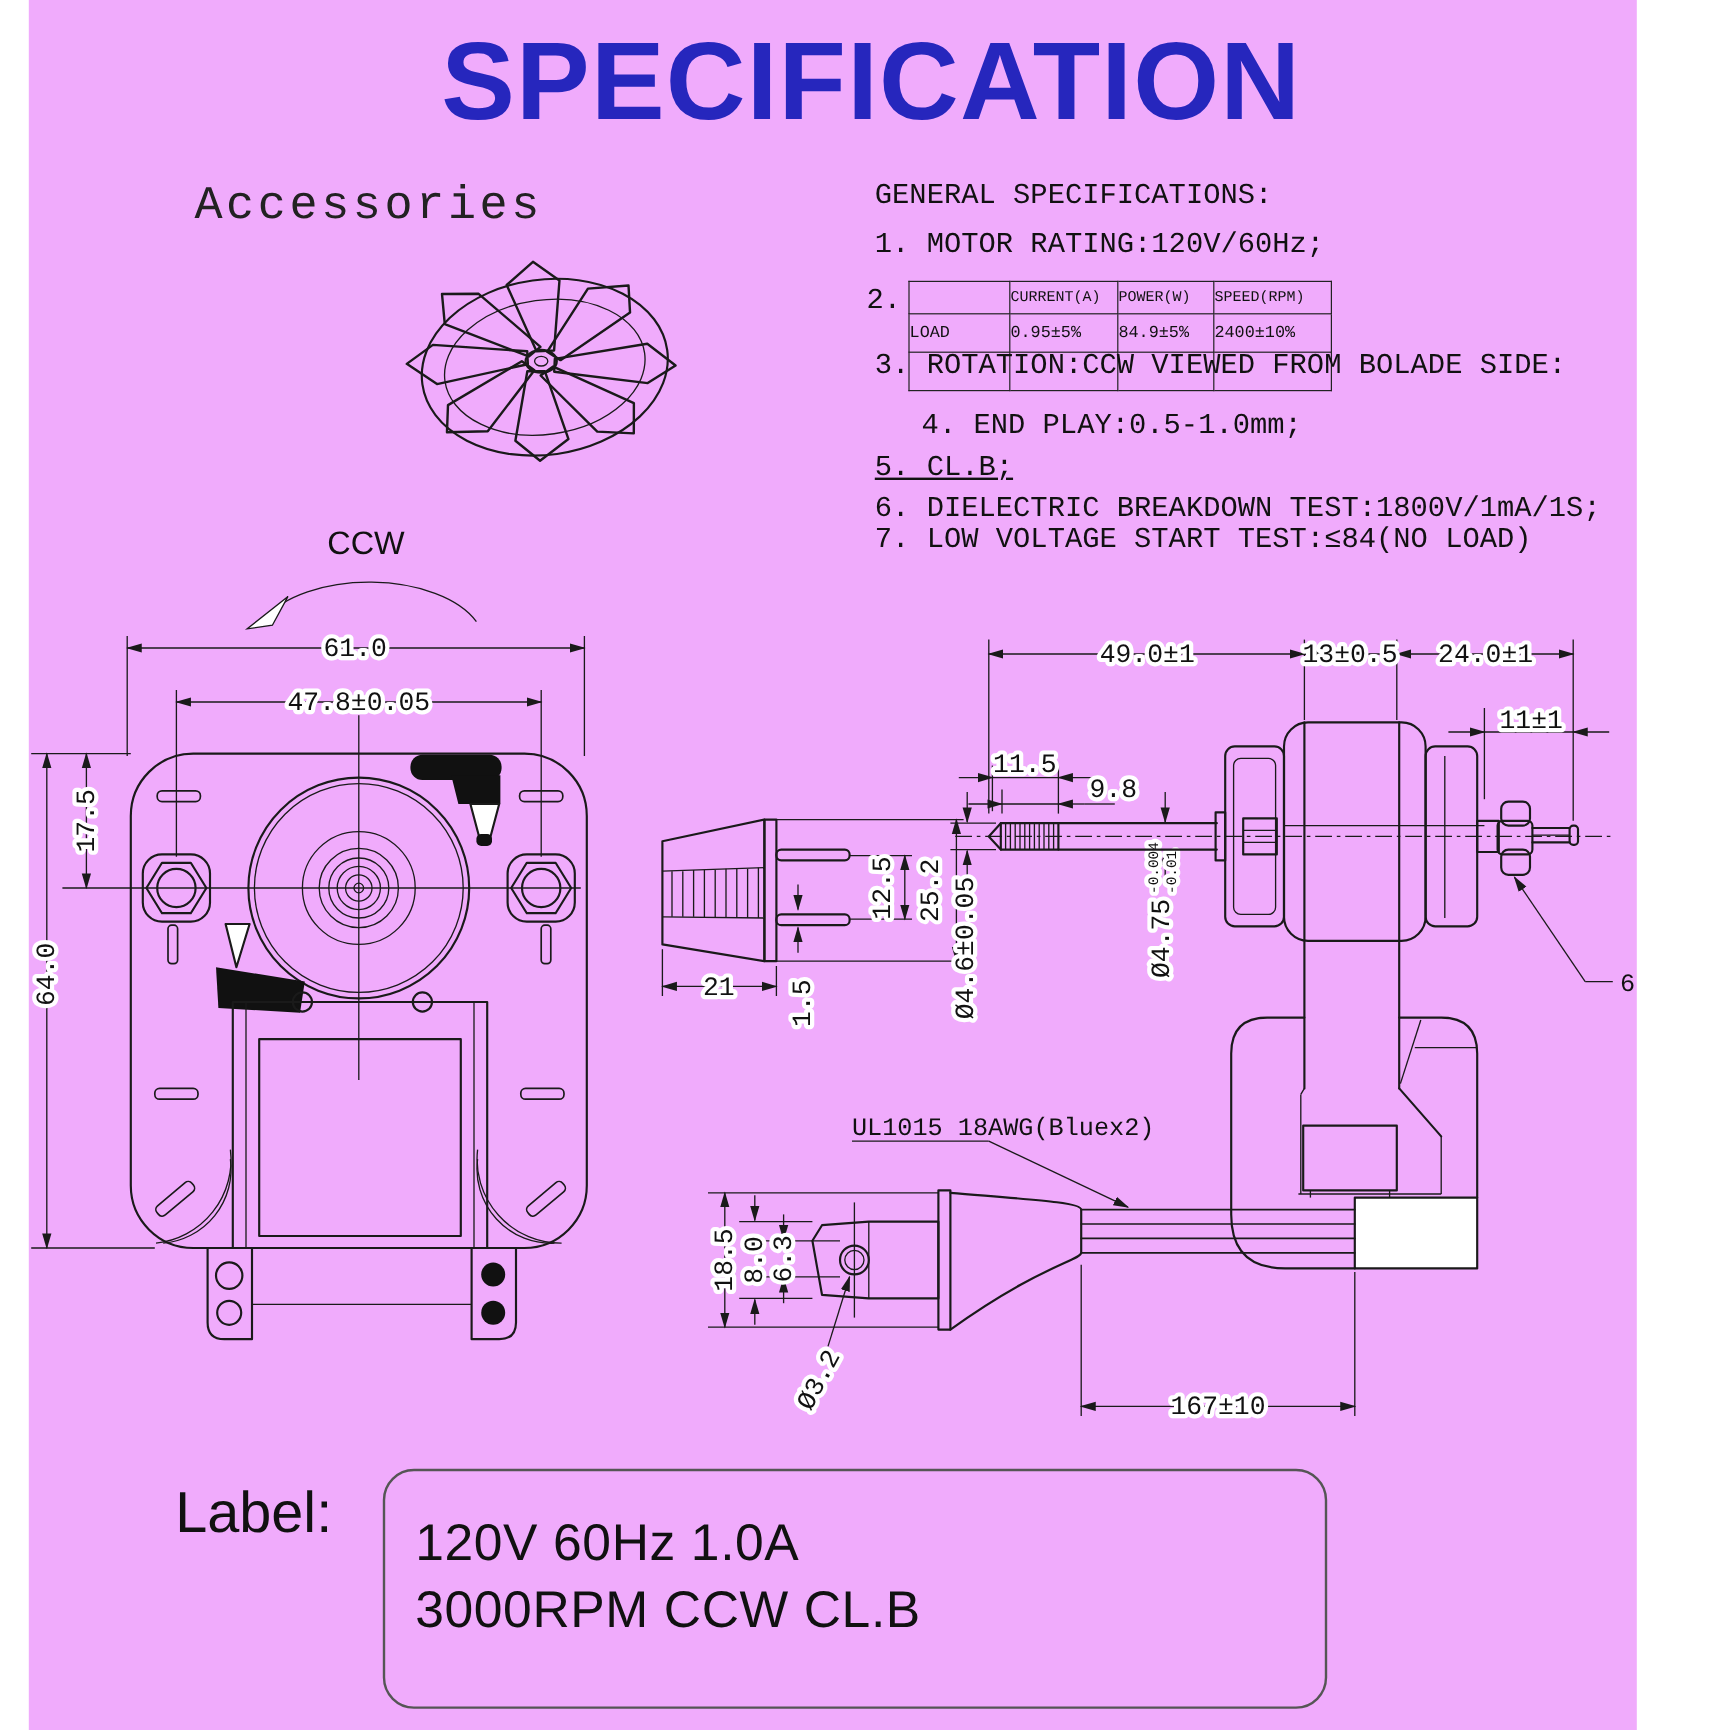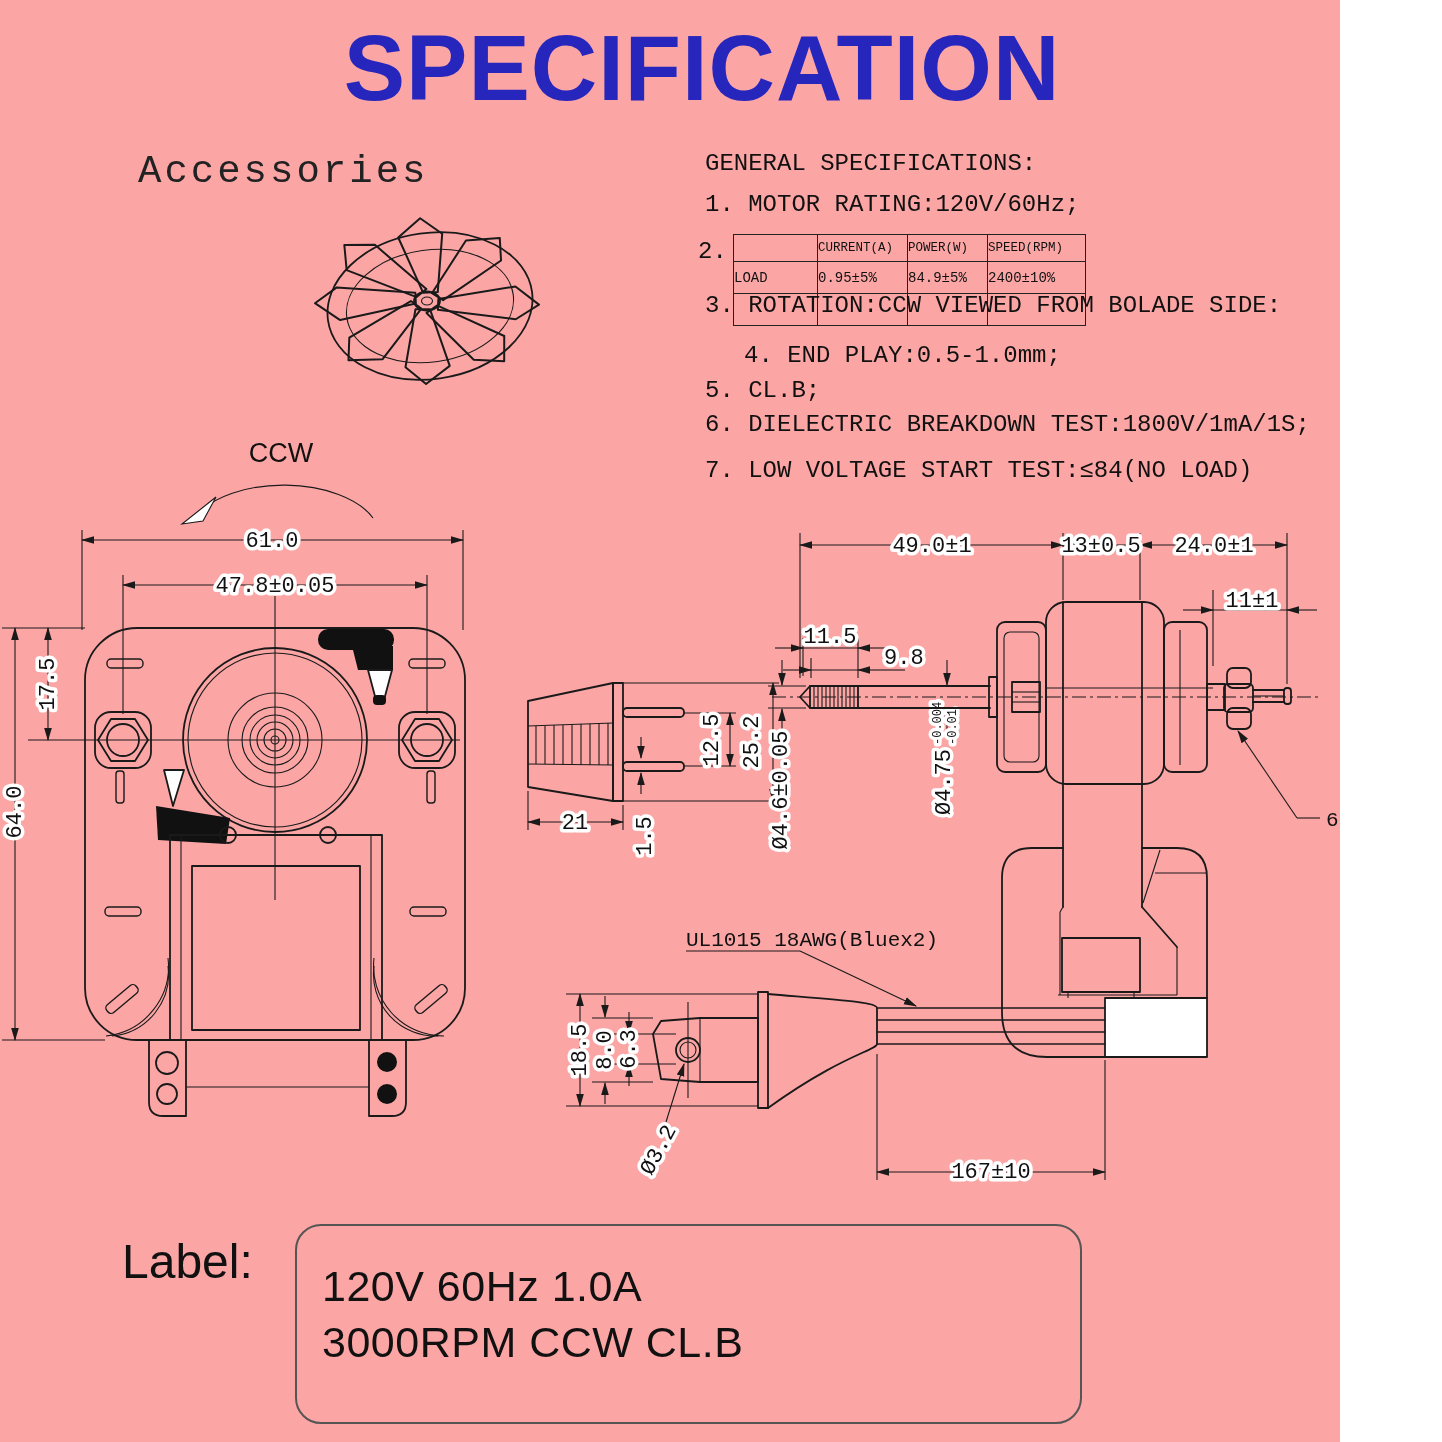--- a/index.html
+++ b/index.html
@@ -1,31 +1,31 @@
 <!DOCTYPE html>
 <html><head>
 <meta charset="utf-8">
 <style>
   html,body{margin:0;padding:0;background:#fff;}
-  #canvas{position:relative;width:1340px;height:1442px;background:#fca5a5;overflow:hidden;
-          font-family:"Liberation Sans",sans-serif;color:#111;}
+  #canvas{position:relative;width:1340px;height:1442px;background:#f0abfc;overflow:hidden;
+          font-family:"Liberation Sans",sans-serif;color:#111;margin-left:24px;}
   .abs{position:absolute;}
   .title{left:330px;top:16px;width:744px;text-align:center;font-size:92px;font-weight:bold;
          color:#2626bd;letter-spacing:1px;font-family:"Liberation Sans",sans-serif;}
   .acc-heading{left:138px;top:150px;font-size:39px;letter-spacing:3px;color:#222;
                font-family:"Liberation Mono",monospace;}
   .spec-line{font-family:"Liberation Mono",monospace;font-size:24px;color:#111;white-space:pre;}
   .spec-heading{left:705px;top:150px;}
   .spec-i1{left:705px;top:191px;}
   .spec-i2n{left:698px;top:238px;}
   .spec-i3{left:705px;top:292px;}
   .spec-i4{left:744px;top:342px;}
-  .spec-i5{left:705px;top:377px;}
+  .spec-i5{left:705px;top:377px;text-decoration:underline;}
   .spec-i6{left:705px;top:411px;}
-  .spec-i7{left:705px;top:457px;}
+  .spec-i7{left:705px;top:437px;}
   table.load-table{left:733px;top:234px;position:absolute;border-collapse:collapse;
                    font-family:"Liberation Mono",monospace;color:#111;table-layout:fixed;}
   table.load-table td{border:1.6px solid #222;text-align:left;padding:0;overflow:hidden;}
   .lt-c0{width:83px;} .lt-c1{width:89px;} .lt-c2{width:79px;} .lt-c3{width:97px;}
   .lt-head td{height:26px;font-size:12.5px;}
   .lt-row td{height:31px;font-size:14px;}
   .label-heading{left:122px;top:1234px;font-size:48px;color:#111;}
   .label-box{left:295px;top:1224px;width:783px;height:196px;border:2.5px solid #555;border-radius:26px;}
   .label-line{font-size:43px;color:#111;letter-spacing:0.5px;}
   .label-l1{left:322px;top:1262px;}

